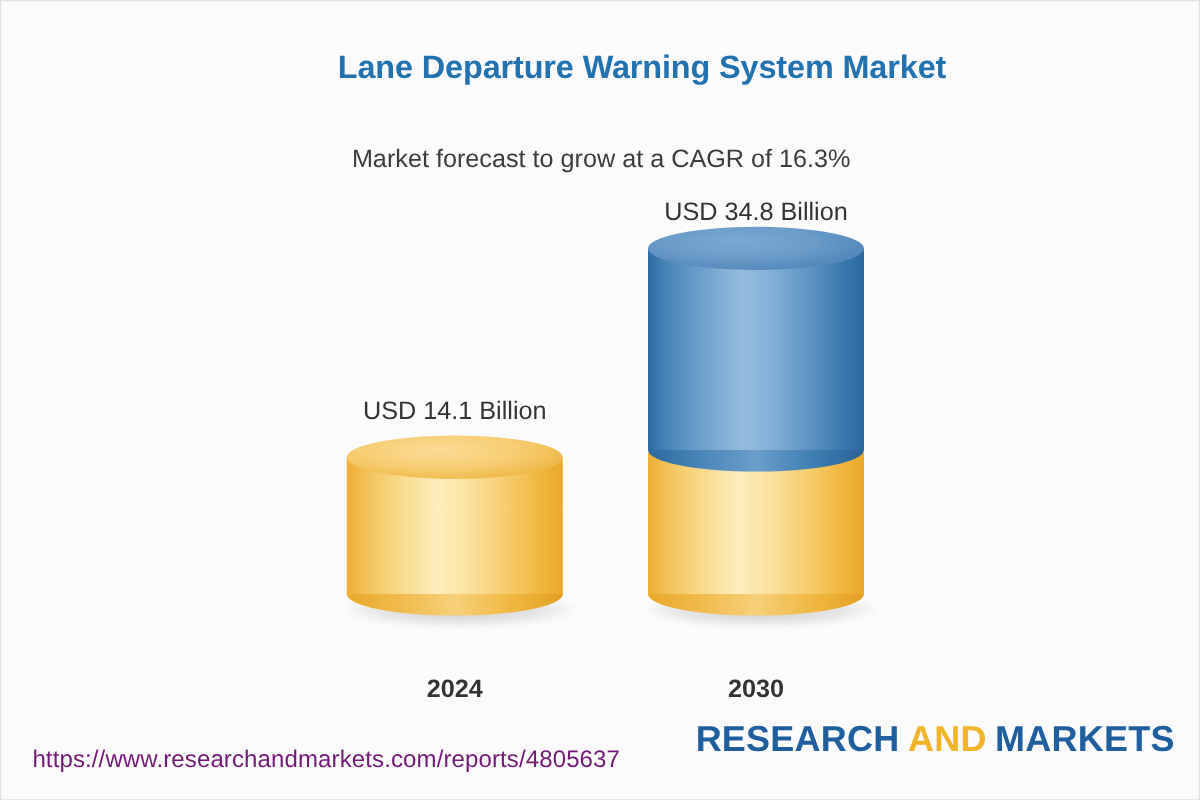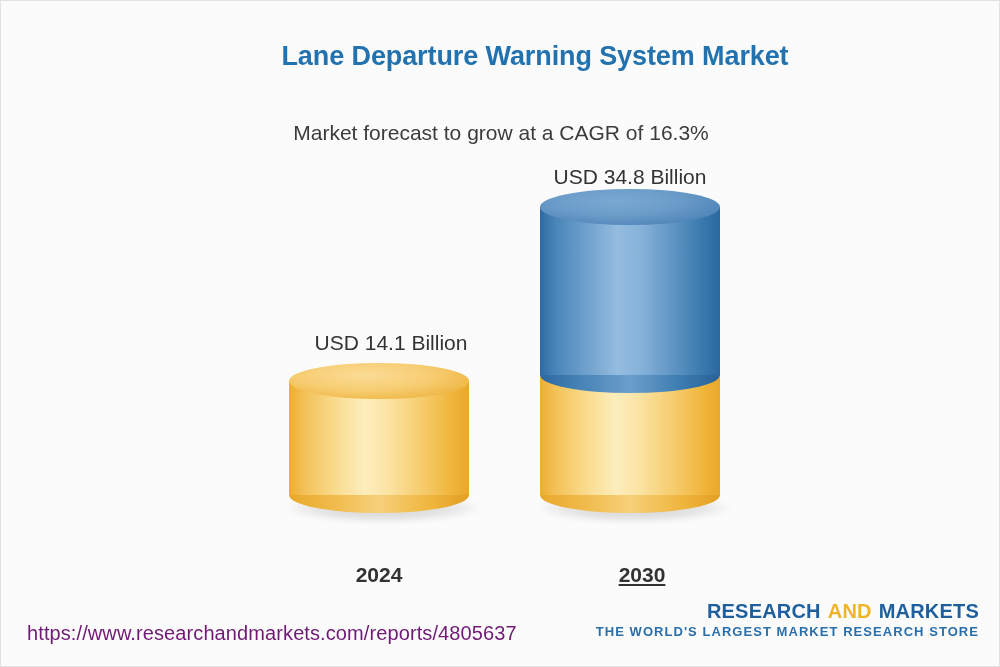--- a/index.html
+++ b/index.html
@@ -164,21 +164,21 @@
     letter-spacing: 0.1px;
   }
 
   .logo {
     position: absolute;
     right: 20px;
     top: 600px;
     text-align: right;
   }
   .logo-main {
-    font-size: 20px;
+    font-size: 30px;
     font-weight: bold;
     letter-spacing: 0.2px;
     line-height: 1.05;
     white-space: nowrap;
   }
   .logo-dark { color: #1f5f9e; }
   .logo-gold { color: #f0b429; }
   .logo-tag {
     margin-top: 2px;
     font-size: 13px;
@@ -194,21 +194,21 @@
 <div class="canvas">
   <div class="inner-bg"></div>
 
   <div class="title">Lane Departure Warning System Market</div>
   <div class="subtitle">Market forecast to grow at a CAGR of 16.3%</div>
 
   <div class="plot">
 
     <div class="bar-group" style="left:238px; top:0;">
 
-      <div class="value-label" style="left:12px; top:330px;">USD 14.1 Billion</div>
+      <div class="value-label" style="left:0px; top:330px;">USD 14.1 Billion</div>
 
       <div class="cyl" style="left:0; top:0;">
 
         <div class="cyl-shadow" style="left:48px; top:492px; width:192px; height:30px;"></div>
 
         <div class="seg" style="left:50px; top:362px; width:180px; height:150px;">
           <div class="seg-bottom bot-yellow" style="top:114px; height:36px;"></div>
           <div class="seg-body grad-yellow" style="top:18px; height:114px;"></div>
           <div class="seg-top top-yellow" style="top:0; height:36px;"></div>
         </div>
@@ -230,25 +230,24 @@
           <div class="seg-body grad-yellow" style="top:0px; height:118px;"></div>
         </div>
 
         <div class="seg" style="left:50px; top:188px; width:180px; height:204px;">
           <div class="seg-bottom bot-blue" style="top:168px; height:36px;"></div>
           <div class="seg-body grad-blue" style="top:18px; height:168px;"></div>
           <div class="seg-top top-blue" style="top:0; height:36px;"></div>
         </div>
       </div>
 
-      <div class="cat-label" style="left:12px; top:531px;text-decoration:underline;">2030</div>
+      <div class="cat-label" style="left:0px; top:531px;">2030</div>
     </div>
 
   </div>
 
   <div class="footer-url">https://www.researchandmarkets.com/reports/4805637</div>
 
   <div class="logo">
     <div class="logo-main"><span class="logo-dark">RESEARCH</span><span class="logo-gold" style="margin:0 7px;">AND</span><span class="logo-dark">MARKETS</span></div>
-    <div class="logo-tag">THE WORLD'S LARGEST MARKET RESEARCH STORE</div>
   </div>
 
 </div>
 
 </body></html>

